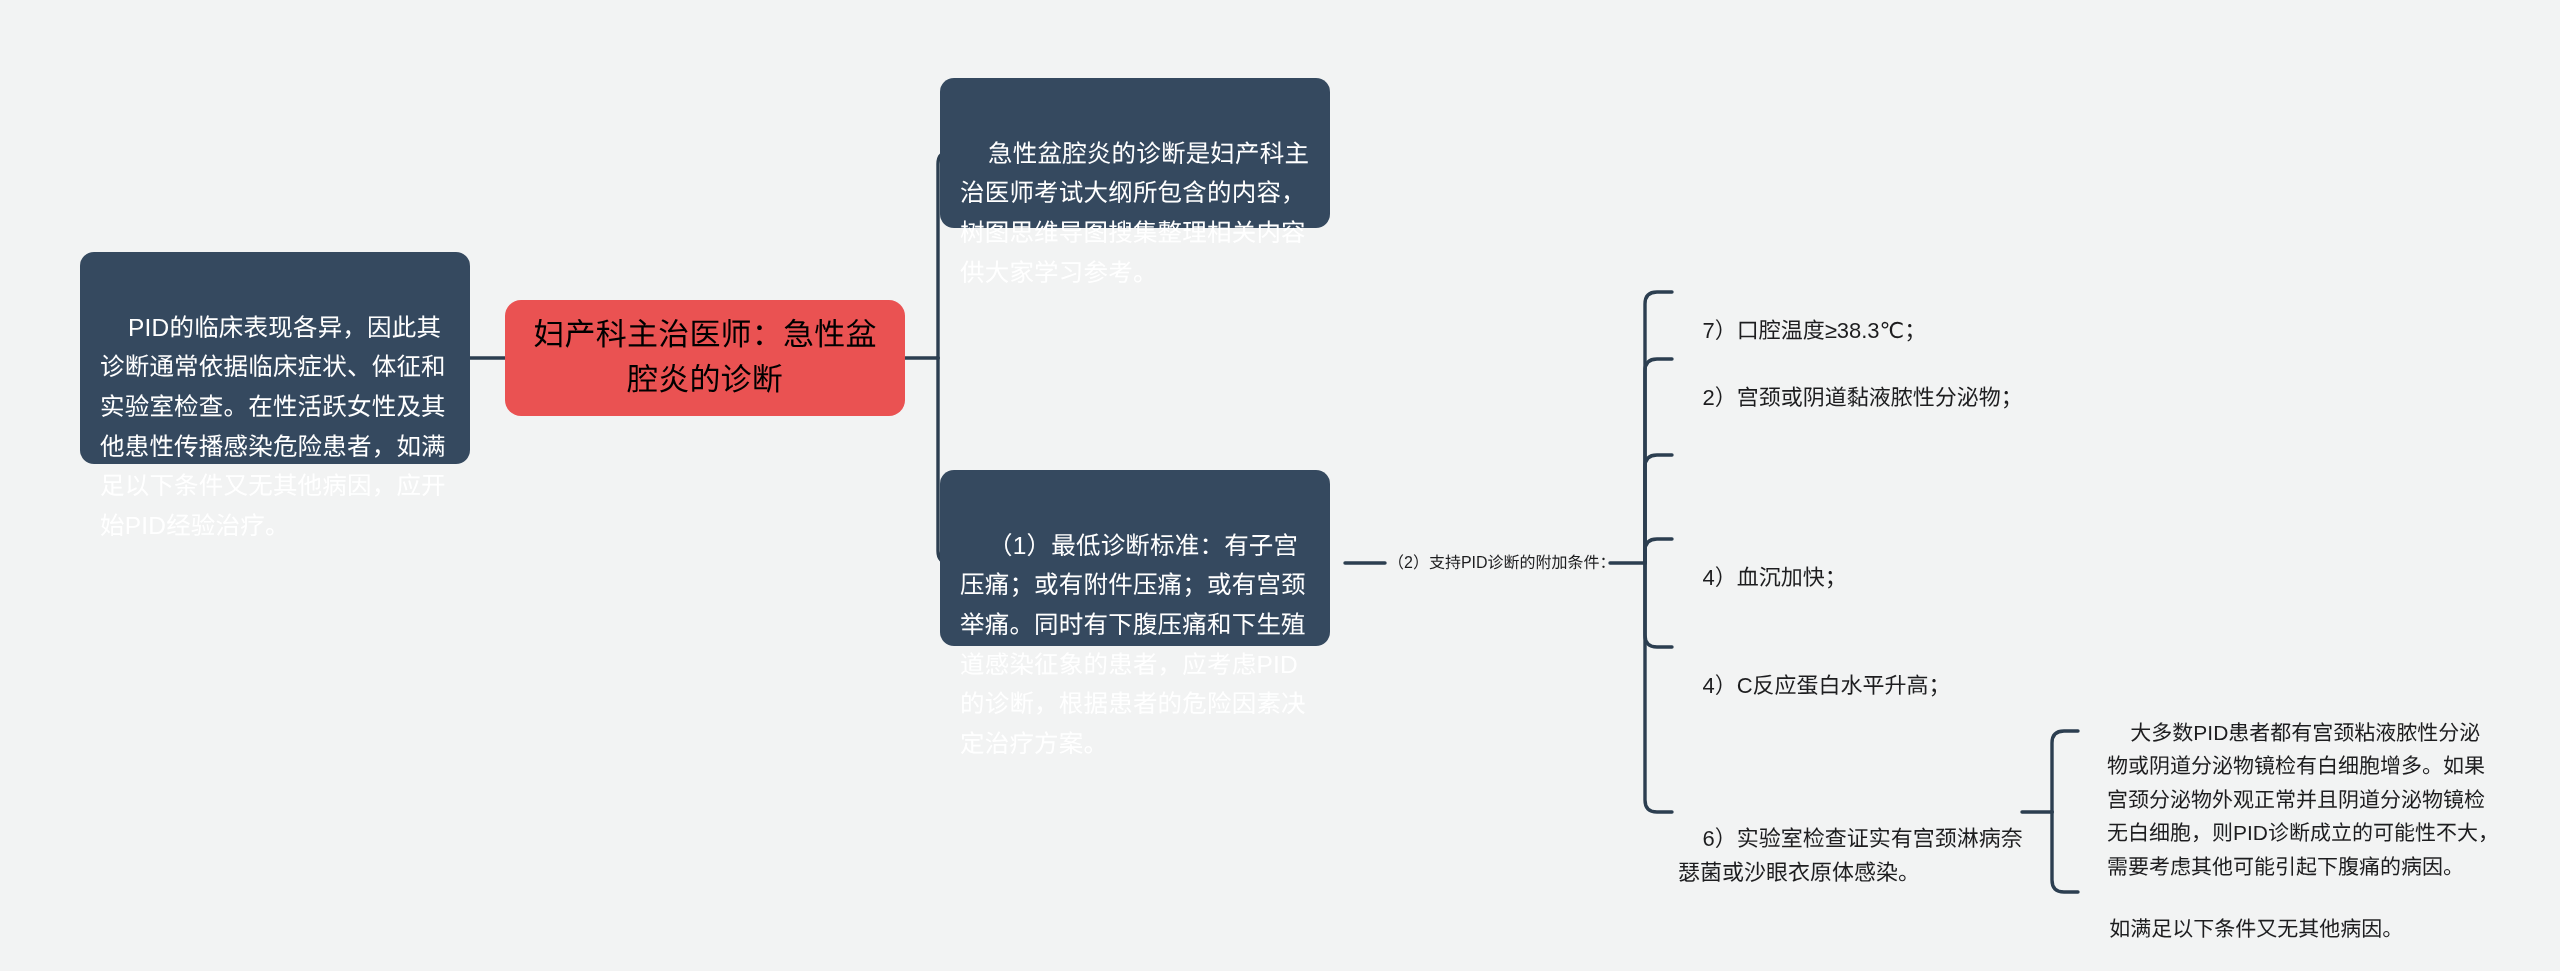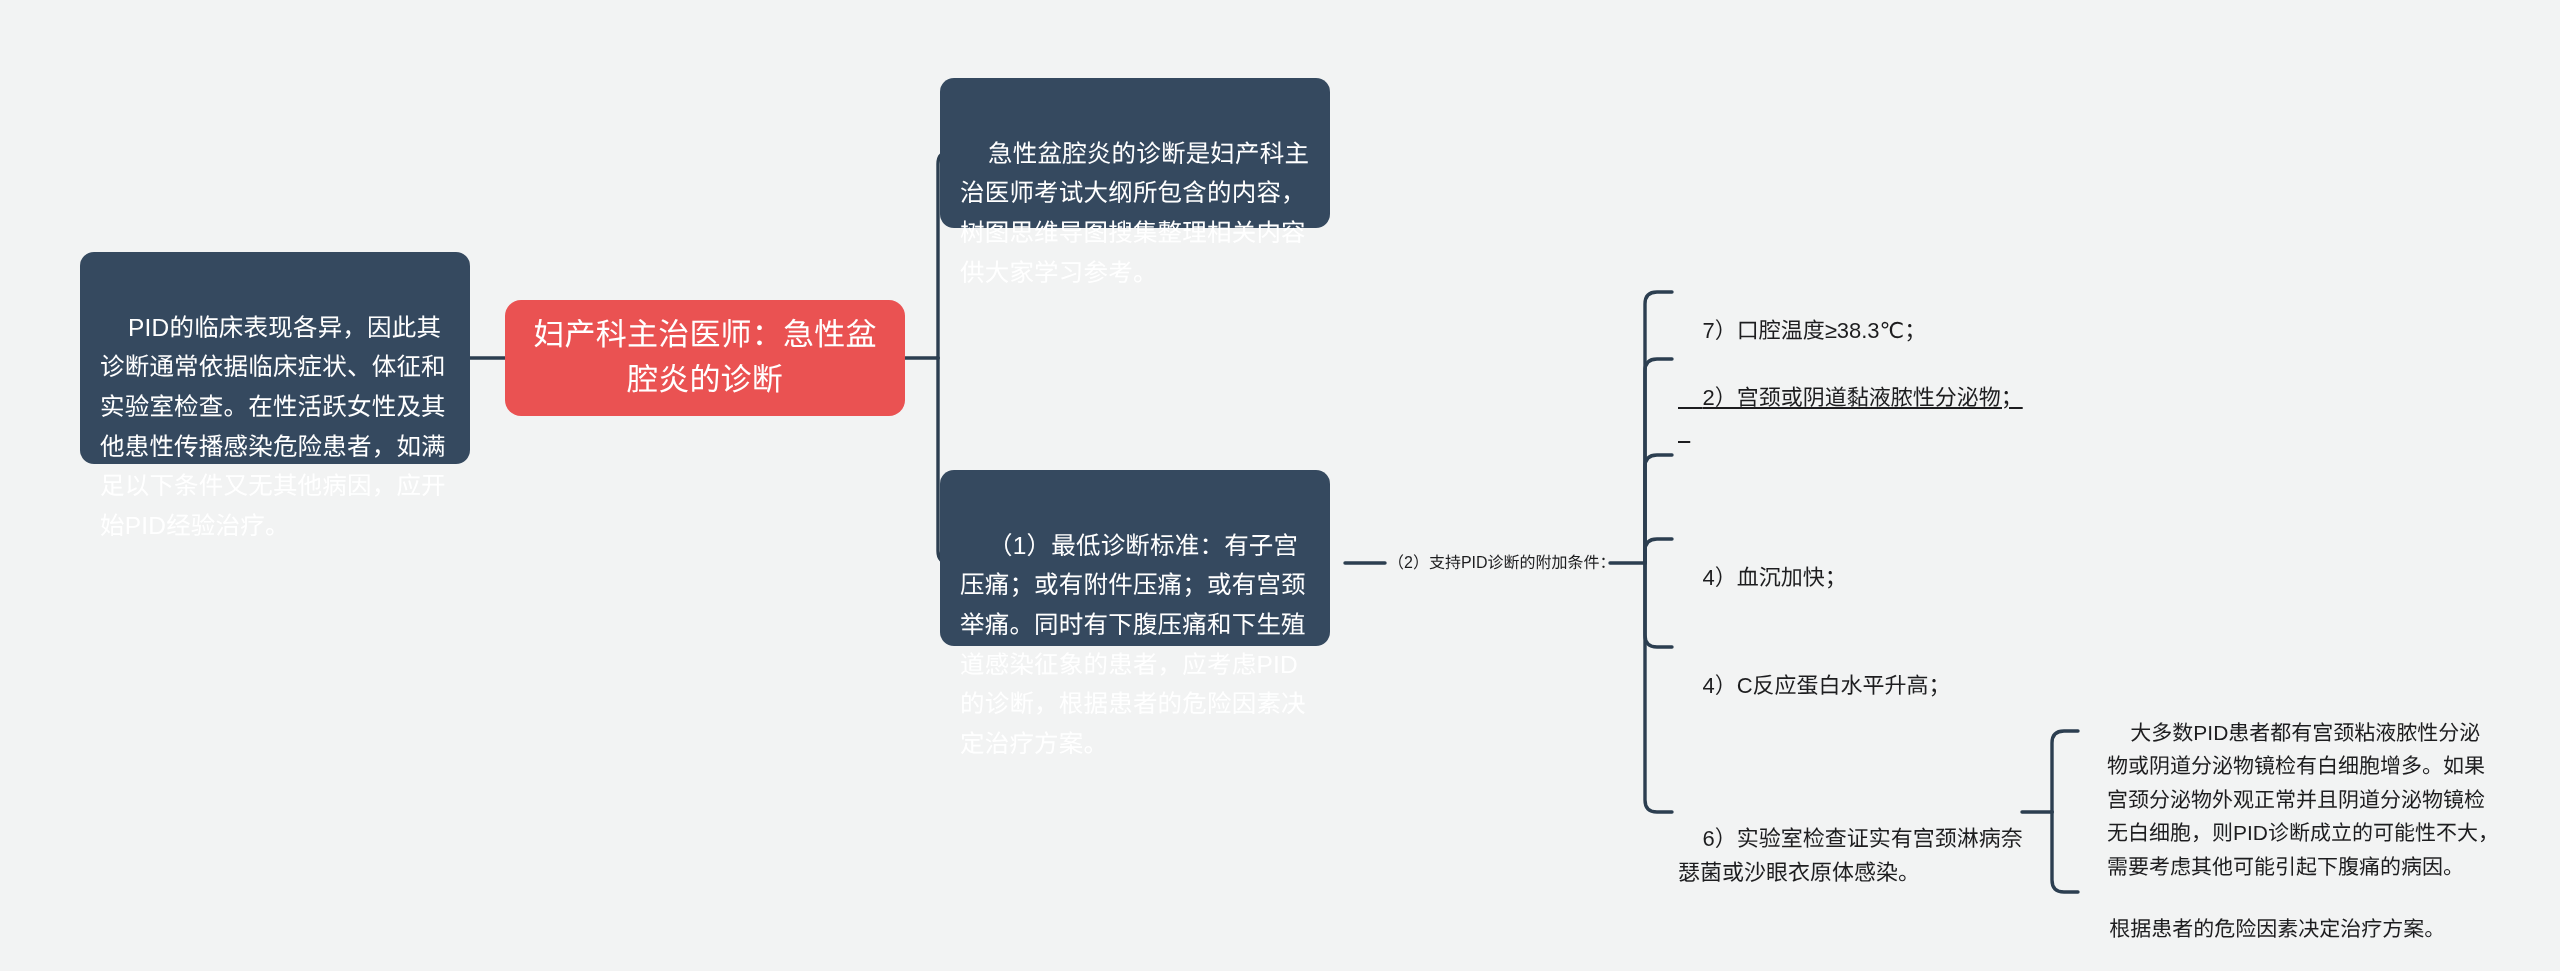--- a/index.html
+++ b/index.html
@@ -39,21 +39,21 @@
     padding: 16px 20px 18px 20px;
     line-height: 1.62;
     letter-spacing: 0.2px;
     white-space: pre-wrap;
     word-break: break-all;
   }
 
   
   .node-root {
     background: #ea5252;
-    color: #ffffff;
+    color: #000000;
     font-size: 31px;
     text-align: center;
     line-height: 1.45;
     display: flex;
     align-items: center;
     justify-content: center;
     padding: 10px 18px;
     border-radius: 16px;
   }
 
@@ -131,21 +131,21 @@
   </div>
 
   <div class="leaf leaf-label" style="left:1388px; top:551px; width:230px;">
     <span>（2）支持PID诊断的附加条件：</span>
   </div>
 
   <div class="leaf" style="left:1678px; top:280px; width:430px;">
     <span>7）口腔温度≥38.3℃；</span>
   </div>
 
-  <div class="leaf" style="left:1678px; top:347px; width:450px;text-decoration:underline;">
+  <div class="leaf" style="left:1678px; top:347px; width:450px;">
     <span>2）宫颈或阴道黏液脓性分泌物；</span>
   </div>
 
 
   <div class="leaf" style="left:1678px; top:527px; width:300px;">
     <span>4）血沉加快；</span>
   </div>
 
   <div class="leaf" style="left:1678px; top:635px; width:350px;">
     <span>4）C反应蛋白水平升高；</span>
@@ -153,16 +153,16 @@
 
   <div class="leaf" style="left:1678px; top:788px; width:345px;">
     <span>6）实验室检查证实有宫颈淋病奈瑟菌或沙眼衣原体感染。</span>
   </div>
 
   <div class="leaf leaf-sm" style="left:2086px; top:682px; width:392px;margin-left:21px;">
     <span>大多数PID患者都有宫颈粘液脓性分泌物或阴道分泌物镜检有白细胞增多。如果宫颈分泌物外观正常并且阴道分泌物镜检无白细胞，则PID诊断成立的可能性不大，需要考虑其他可能引起下腹痛的病因。</span>
   </div>
 
   <div class="leaf leaf-sm" style="left:2086px; top:878px; width:392px;">
-    <span>根据患者的危险因素决定治疗方案。</span>
+    <span>如满足以下条件又无其他病因。</span>
   </div>
 
 </div>
 
 </body></html>

